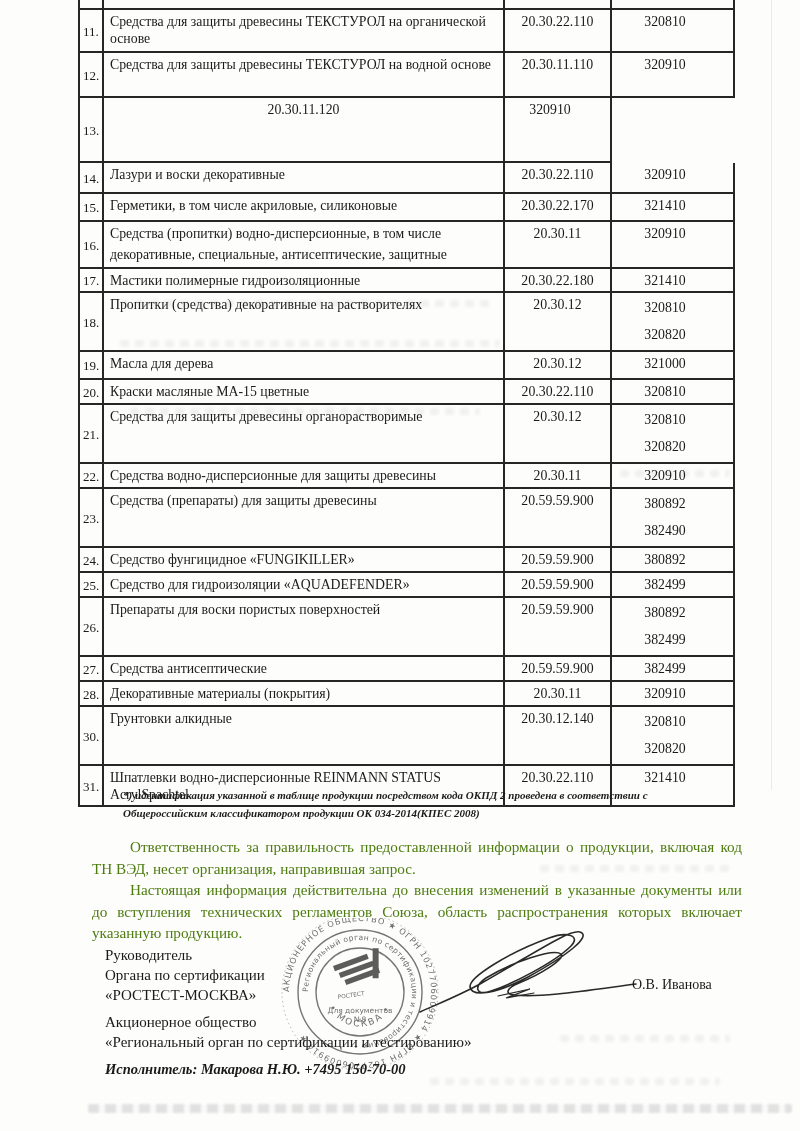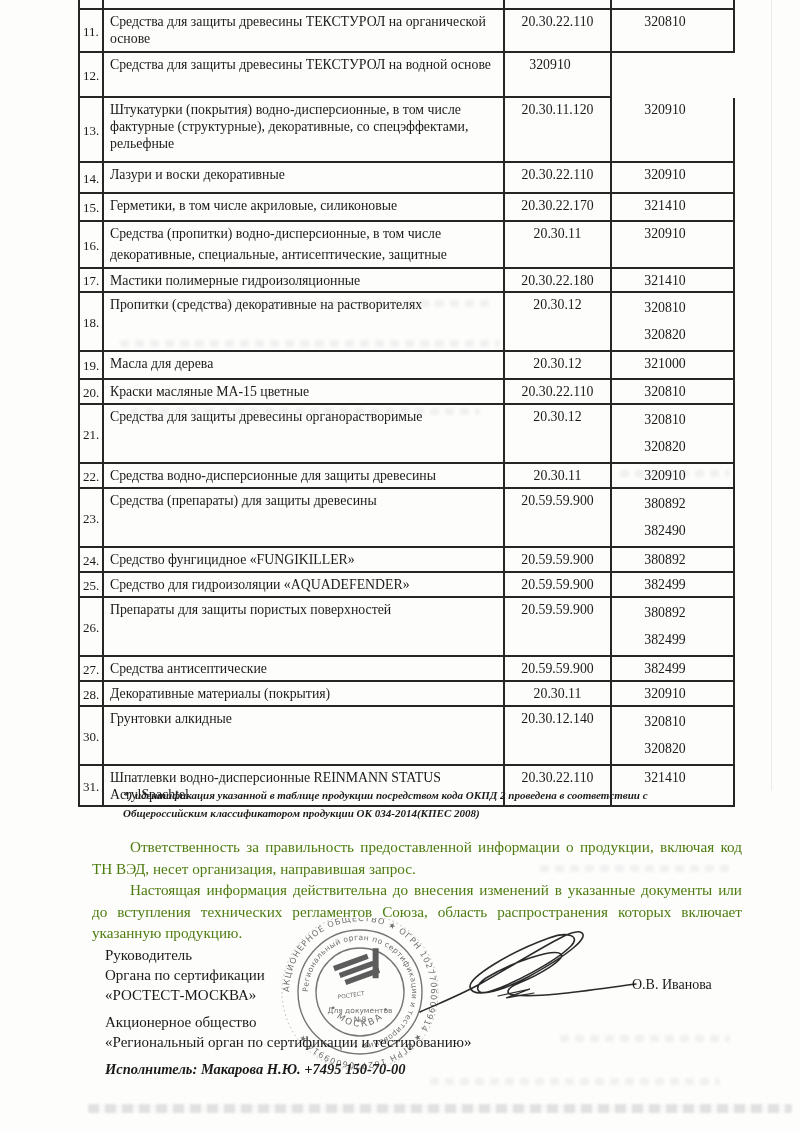--- a/index.html
+++ b/index.html
@@ -69,25 +69,25 @@
 
     <div class="tr h43">
       <div class="td c-num">11.</div>
       <div class="td c-name">Средства для защиты древесины ТЕКСТУРОЛ на органической основе</div>
       <div class="td c-okpd">20.30.22.110</div>
       <div class="td c-tnved">320810</div>
     </div>
     <div class="tr h45">
       <div class="td c-num">12.</div>
       <div class="td c-name">Средства для защиты древесины ТЕКСТУРОЛ на водной основе</div>
+      <div class="td c-okpd">20.30.11.110</div>
       <div class="td c-tnved">320910</div>
     </div>
     <div class="tr h65">
       <div class="td c-num">13.</div>
-      <div class="td c-name">Штукатурки (покрытия) водно-дисперсионные, в том числе фактурные (структурные), декоративные, со спецэффектами, рельефные</div>
       <div class="td c-okpd">20.30.11.120</div>
       <div class="td c-tnved">320910</div>
     </div>
     <div class="tr h31">
       <div class="td c-num">14.</div>
       <div class="td c-name">Лазури и воски декоративные</div>
       <div class="td c-okpd">20.30.22.110</div>
       <div class="td c-tnved">320910</div>
     </div>
     <div class="tr h28">
@@ -154,21 +154,21 @@
       <div class="td c-tnved">380892</div>
     </div>
     <div class="tr h25">
       <div class="td c-num">25.</div>
       <div class="td c-name">Средство для гидроизоляции «AQUADEFENDER»</div>
       <div class="td c-okpd">20.59.59.900</div>
       <div class="td c-tnved">382499</div>
     </div>
     <div class="tr h55 dual">
       <div class="td c-num">26.</div>
-      <div class="td c-name">Препараты для защиты пористых поверхностей</div>
+      <div class="td c-name">Препараты для воски пористых поверхностей</div>
       <div class="td c-okpd">20.59.59.900</div>
       <div class="td c-tnved">380892
 382499</div>
     </div>
     <div class="tr h25">
       <div class="td c-num">27.</div>
       <div class="td c-name">Средства антисептические</div>
       <div class="td c-okpd">20.59.59.900</div>
       <div class="td c-tnved">382499</div>
     </div>

